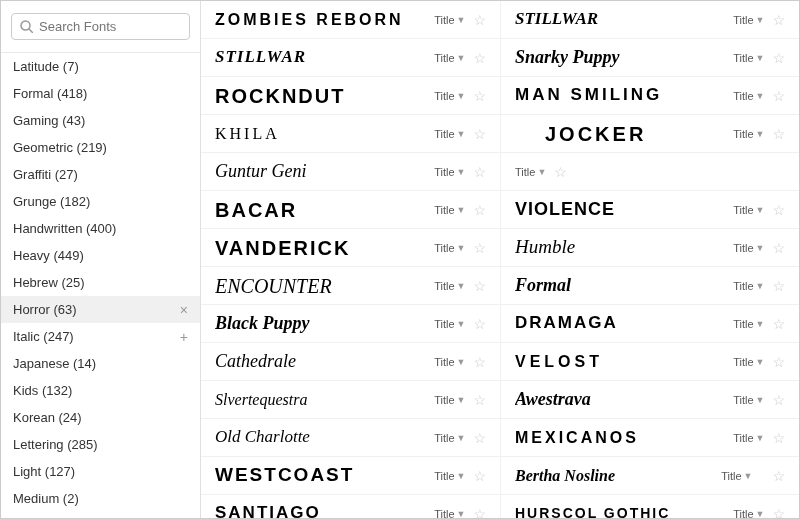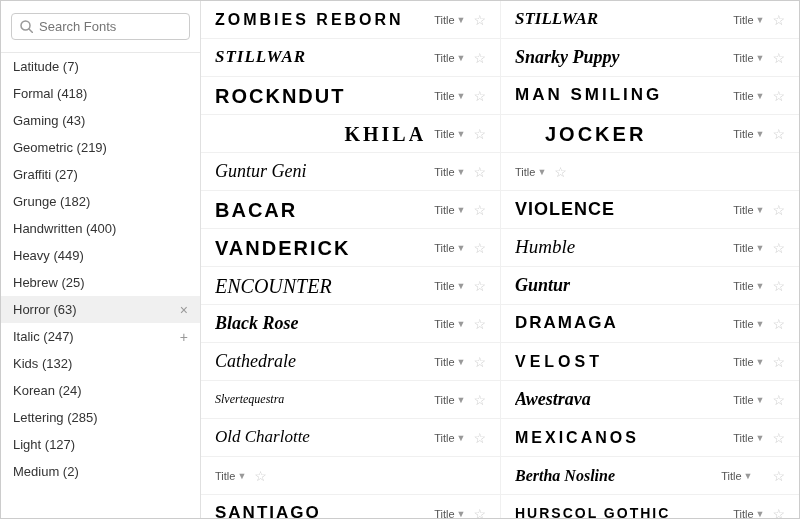--- a/index.html
+++ b/index.html
@@ -160,20 +160,23 @@
       </div>
       <div class="sidebar-item active">
         <span>Horror (63)</span>
         <span class="item-action">×</span>
       </div>
       <div class="sidebar-item">
         <span>Italic (247)</span>
         <span class="item-action">+</span>
       </div>
       <div class="sidebar-item">
+        <span>Japanese (14)</span>
+      </div>
+      <div class="sidebar-item">
         <span>Kids (132)</span>
       </div>
       <div class="sidebar-item">
         <span>Korean (24)</span>
       </div>
       <div class="sidebar-item">
         <span>Lettering (285)</span>
       </div>
       <div class="sidebar-item">
         <span>Light (127)</span>
@@ -228,21 +231,21 @@
       </div>
       <div class="font-row" style="border-left: 1px solid rgb(240, 240, 240);">
         <span class="font-name" style="font-family: &quot;Arial Black&quot;, sans-serif; font-weight: 900; font-size: 17px; letter-spacing: 3px; text-transform: uppercase;">MAN SMILING</span>
         <div class="font-tag">
           <span>Title</span>
           <span class="chevron">▼</span>
         </div>
         <span class="star-icon">☆</span>
       </div>
       <div class="font-row">
-        <span class="font-name" style="font-family: Georgia, serif; font-weight: 700; font-size: 20px; letter-spacing: 3px; text-transform: uppercase; text-align: right;">KHILA</span>
+        <span class="font-name" style="font-family: Georgia, serif; font-weight: 400; font-size: 16px; letter-spacing: 3px; text-transform: uppercase;">KHILA</span>
         <div class="font-tag">
           <span>Title</span>
           <span class="chevron">▼</span>
         </div>
         <span class="star-icon">☆</span>
       </div>
       <div class="font-row" style="border-left: 1px solid rgb(240, 240, 240); padding-left: 44px;">
         <span class="font-name" style="font-family: &quot;Arial Black&quot;, sans-serif; font-weight: 900; font-size: 20px; letter-spacing: 3px; text-transform: uppercase;">JOCKER</span>
         <div class="font-tag">
           <span>Title</span>
@@ -299,29 +302,29 @@
       </div>
       <div class="font-row">
         <span class="font-name" style="font-family: &quot;Brush Script MT&quot;, cursive; font-size: 20px; font-style: italic;">ENCOUNTER</span>
         <div class="font-tag">
           <span>Title</span>
           <span class="chevron">▼</span>
         </div>
         <span class="star-icon">☆</span>
       </div>
       <div class="font-row" style="border-left: 1px solid rgb(240, 240, 240);">
-        <span class="font-name" style="font-family: Georgia, serif; font-size: 18px; font-style: italic; font-weight: bold;">Guntur</span>
-        <div class="font-tag">
-          <span>Title</span>
-          <span class="chevron">▼</span>
-        </div>
-        <span class="star-icon">☆</span>
-      </div>
-      <div class="font-row">
-        <span class="font-name" style="font-family: Georgia, serif; font-weight: bold; font-size: 18px; font-style: italic;">Black Rose</span>
+        <span class="font-name" style="font-family: Georgia, serif; font-size: 18px; font-style: italic; font-weight: bold;">Formal</span>
+        <div class="font-tag">
+          <span>Title</span>
+          <span class="chevron">▼</span>
+        </div>
+        <span class="star-icon">☆</span>
+      </div>
+      <div class="font-row">
+        <span class="font-name" style="font-family: Georgia, serif; font-weight: bold; font-size: 18px; font-style: italic;">Black Puppy</span>
         <div class="font-tag">
           <span>Title</span>
           <span class="chevron">▼</span>
         </div>
         <span class="star-icon">☆</span>
       </div>
       <div class="font-row" style="border-left: 1px solid rgb(240, 240, 240);">
         <span class="font-name" style="font-family: &quot;Arial Black&quot;, sans-serif; font-weight: 900; font-size: 17px; letter-spacing: 2px; text-transform: uppercase;">DRAMAGA</span>
         <div class="font-tag">
           <span>Title</span>
@@ -339,21 +342,21 @@
       </div>
       <div class="font-row" style="border-left: 1px solid rgb(240, 240, 240);">
         <span class="font-name" style="font-family: &quot;Arial Black&quot;, sans-serif; font-weight: 900; font-size: 16px; text-transform: uppercase; letter-spacing: 4px;">VELOST</span>
         <div class="font-tag">
           <span>Title</span>
           <span class="chevron">▼</span>
         </div>
         <span class="star-icon">☆</span>
       </div>
       <div class="font-row">
-        <span class="font-name" style="font-family: Georgia, serif; font-size: 12px; font-style: italic;">Slvertequestra</span>
+        <span class="font-name" style="font-family: Georgia, serif; font-size: 16px; font-style: italic;">Slvertequestra</span>
         <div class="font-tag">
           <span>Title</span>
           <span class="chevron">▼</span>
         </div>
         <span class="star-icon">☆</span>
       </div>
       <div class="font-row" style="border-left: 1px solid rgb(240, 240, 240);">
         <span class="font-name" style="font-family: &quot;Palatino Linotype&quot;, serif; font-size: 18px; font-style: italic; font-weight: bold;">Awestrava</span>
         <div class="font-tag">
           <span>Title</span>
@@ -371,20 +374,21 @@
       </div>
       <div class="font-row" style="border-left: 1px solid rgb(240, 240, 240);">
         <span class="font-name" style="font-family: &quot;Arial Black&quot;, sans-serif; font-weight: 900; font-size: 16px; letter-spacing: 3px; text-transform: uppercase;">MEXICANOS</span>
         <div class="font-tag">
           <span>Title</span>
           <span class="chevron">▼</span>
         </div>
         <span class="star-icon">☆</span>
       </div>
       <div class="font-row">
+        <span class="font-name" style="font-family: &quot;Arial Black&quot;, sans-serif; font-weight: 900; font-size: 19px; letter-spacing: 2px; text-transform: uppercase;">WESTCOAST</span>
         <div class="font-tag">
           <span>Title</span>
           <span class="chevron">▼</span>
         </div>
         <span class="star-icon">☆</span>
       </div>
       <div class="font-row" style="border-left: 1px solid rgb(240, 240, 240); gap: 20px;">
         <span class="font-name" style="font-family: Georgia, serif; font-size: 16px; font-style: italic; font-weight: bold;">Bertha Nosline</span>
         <div class="font-tag">
           <span>Title</span>

